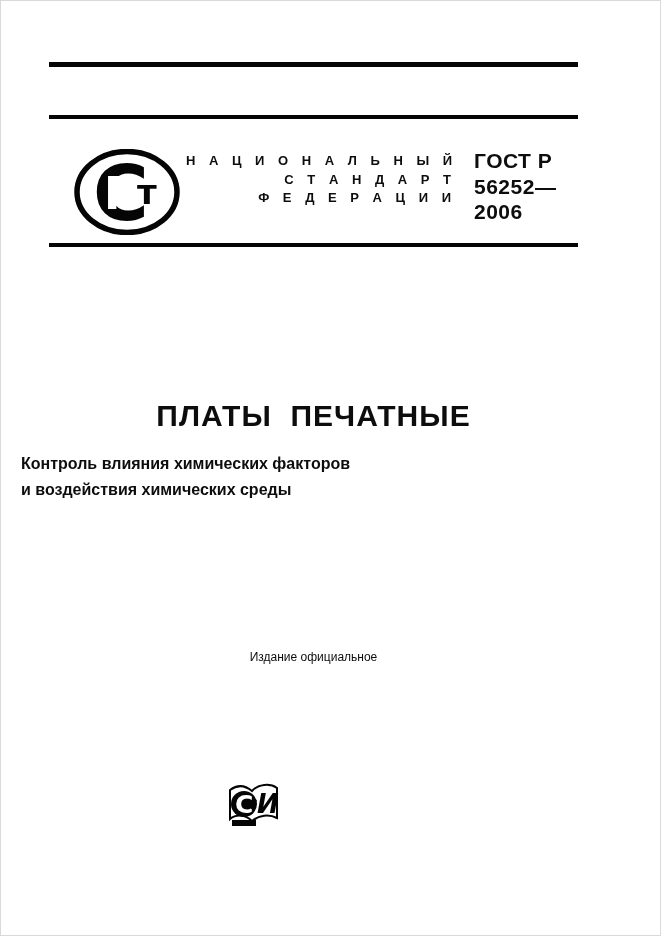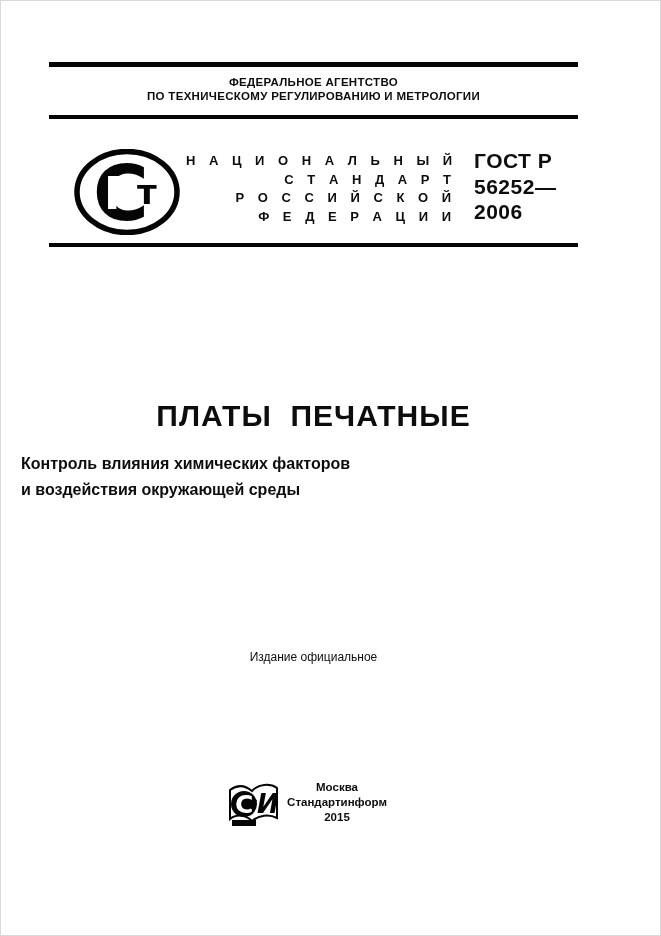--- a/index.html
+++ b/index.html
@@ -122,66 +122,56 @@
     line-height: 15px;
   }
 </style>
 </head>
 <body>
 
 <div class="page">
 
   <div class="rule rule-top"></div>
 
-  <div class="agency">
-    <div>ФЕДЕРАЛЬНОЕ АГЕНТСТВО</div>
-    <div>ПО ТЕХНИЧЕСКОМУ РЕГУЛИРОВАНИЮ И МЕТРОЛОГИИ</div>
-  </div>
 
   <div class="rule rule-mid"></div>
 
   <svg class="rst-logo" width="108" height="86" viewBox="0 0 108 86" aria-hidden="true">
     <ellipse cx="54" cy="43" rx="50" ry="40.5" fill="#ffffff" stroke="#050505" stroke-width="5.5"></ellipse>
     <text x="20" y="71" font-family="DejaVu Sans, Liberation Sans, sans-serif" font-size="76" font-weight="bold" fill="#050505">С</text>
     <text x="31" y="60" font-family="DejaVu Sans, Liberation Sans, sans-serif" font-size="44" font-weight="bold" fill="#ffffff">Р</text>
     <text x="64" y="55" font-family="DejaVu Sans, Liberation Sans, sans-serif" font-size="34" font-weight="bold" fill="#050505">т</text>
   </svg>
 
   <div class="std-type">
     <div>Н А Ц И О Н А Л Ь Н Ы Й</div>
     <div>С Т А Н Д А Р Т</div>
-    <div>Р О С С И Й С К О Й</div>
     <div>Ф Е Д Е Р А Ц И И</div>
   </div>
 
   <div class="designation">
     <div>ГОСТ Р</div>
     <div>56252—</div>
     <div>2006</div>
   </div>
 
   <div class="rule rule-low"></div>
 
   <h1 class="doc-title">ПЛАТЫ  ПЕЧАТНЫЕ</h1>
 
   <h2 class="doc-subtitle">
     <div>Контроль влияния химических факторов</div>
-    <div>и воздействия окружающей среды</div>
+    <div>и воздействия химических среды</div>
   </h2>
 
   <div class="edition-note">Издание официальное</div>
 
   <svg class="publisher-logo" width="54" height="52" viewBox="0 0 54 52" aria-hidden="true">
     <path d="M4 10 C12 4 20 6 26 11 C32 4 44 3 51 8 L51 38 C43 34 33 35 26 41 C19 34 10 34 4 39 Z" fill="#ffffff" stroke="#050505" stroke-width="2"></path>
     <rect x="6" y="40" width="24" height="6" fill="#050505"></rect>
     <circle cx="18" cy="24" r="13" fill="#050505"></circle>
     <text x="9" y="33" font-family="DejaVu Sans, Liberation Sans, sans-serif" font-size="25" font-weight="bold" fill="#ffffff">С</text>
     <text x="22" y="29" font-family="DejaVu Sans, Liberation Sans, sans-serif" font-size="15" font-weight="bold" fill="#050505">т</text>
     <text x="31" y="33" font-family="DejaVu Sans, Liberation Sans, sans-serif" font-size="26" font-weight="bold" font-style="italic" fill="#050505">И</text>
   </svg>
 
-  <div class="imprint">
-    <div>Москва</div>
-    <div>Стандартинформ</div>
-    <div>2015</div>
-  </div>
 
 </div>
 
 </body></html>

